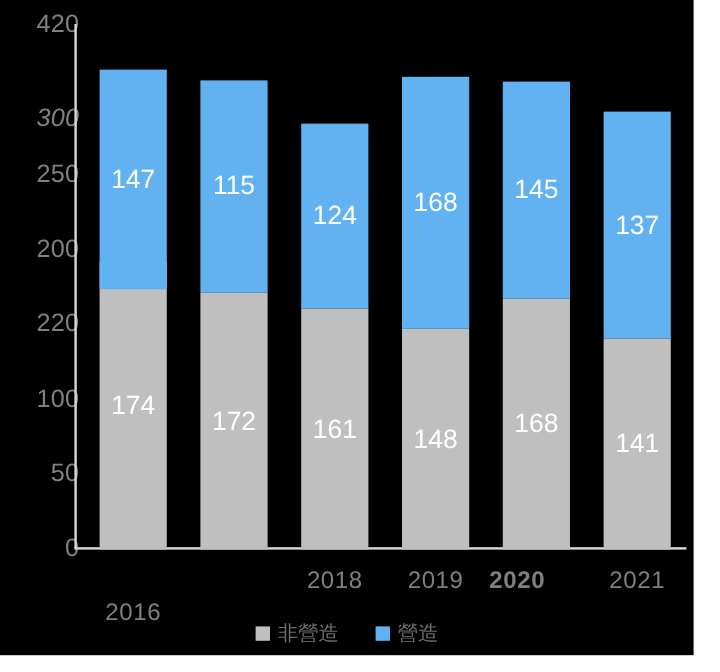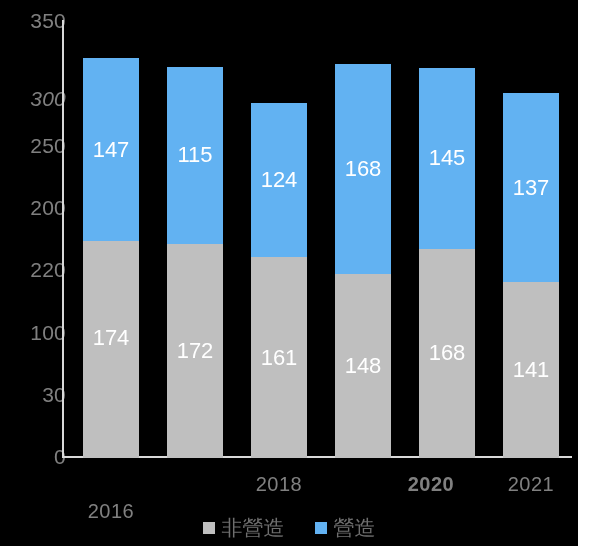--- a/index.html
+++ b/index.html
@@ -107,37 +107,37 @@
     align-items: center;
     gap: 7px;
   }
   .legend-swatch {
     width: 12px;
     height: 12px;
     display: inline-block;
   }
   .legend-label {
     color: #6e6e6e;
-    font-size: 21px;
+    font-size: 17px;
     line-height: 21px;
     white-space: nowrap;
   }
 </style>
 </head>
 <body>
 
 <div id="chart-root">
 
-  <div class="y-tick-label" style="top:10px;">350</div>
+  <div class="y-tick-label" style="top:10px;">420</div>
   <div class="y-tick-label" style="top:88px;font-style:italic;">300</div>
   <div class="y-tick-label" style="top:135px;">250</div>
   <div class="y-tick-label" style="top:197px;">200</div>
   <div class="y-tick-label" style="top:259px;">220</div>
   <div class="y-tick-label" style="top:322px;">100</div>
-  <div class="y-tick-label" style="top:384px;">30</div>
+  <div class="y-tick-label" style="top:384px;">50</div>
   <div class="y-tick-label" style="top:446px;">0</div>
 
   <div class="y-axis-line"></div>
   <div class="x-axis-line"></div>
 
   <div class="bar-group" style="left: 83px; height: 399.874px;">
     <div class="bar-seg seg-gray" style="bottom: 0px; height: 240px;">
       <span class="seg-label">174</span>
     </div>
     <div class="bar-seg seg-blue" style="bottom: 216.754px; height: 183.12px;">
@@ -185,20 +185,21 @@
     <div class="bar-seg seg-gray" style="bottom: 0px; height: 175.646px;">
       <span class="seg-label">141</span>
     </div>
     <div class="bar-seg seg-blue" style="bottom: 175.646px; height: 189px;">
       <span class="seg-label">137</span>
     </div>
   </div>
 
   <div class="x-tick-label" style="left:76px;margin-top:27px;">2016</div>
   <div class="x-tick-label" style="left:244px;">2018</div>
+  <div class="x-tick-label" style="left:328px;">2019</div>
   <div class="x-tick-label" style="left:396px;font-weight:bold;">2020</div>
   <div class="x-tick-label" style="left:496px;">2021</div>
 
   <div id="legend">
     <div class="legend-item">
       <span class="legend-swatch" style="background:#BFBFBF;"></span>
       <span class="legend-label">非營造</span>
     </div>
     <div class="legend-item">
       <span class="legend-swatch" style="background:#62B2F2;"></span>

